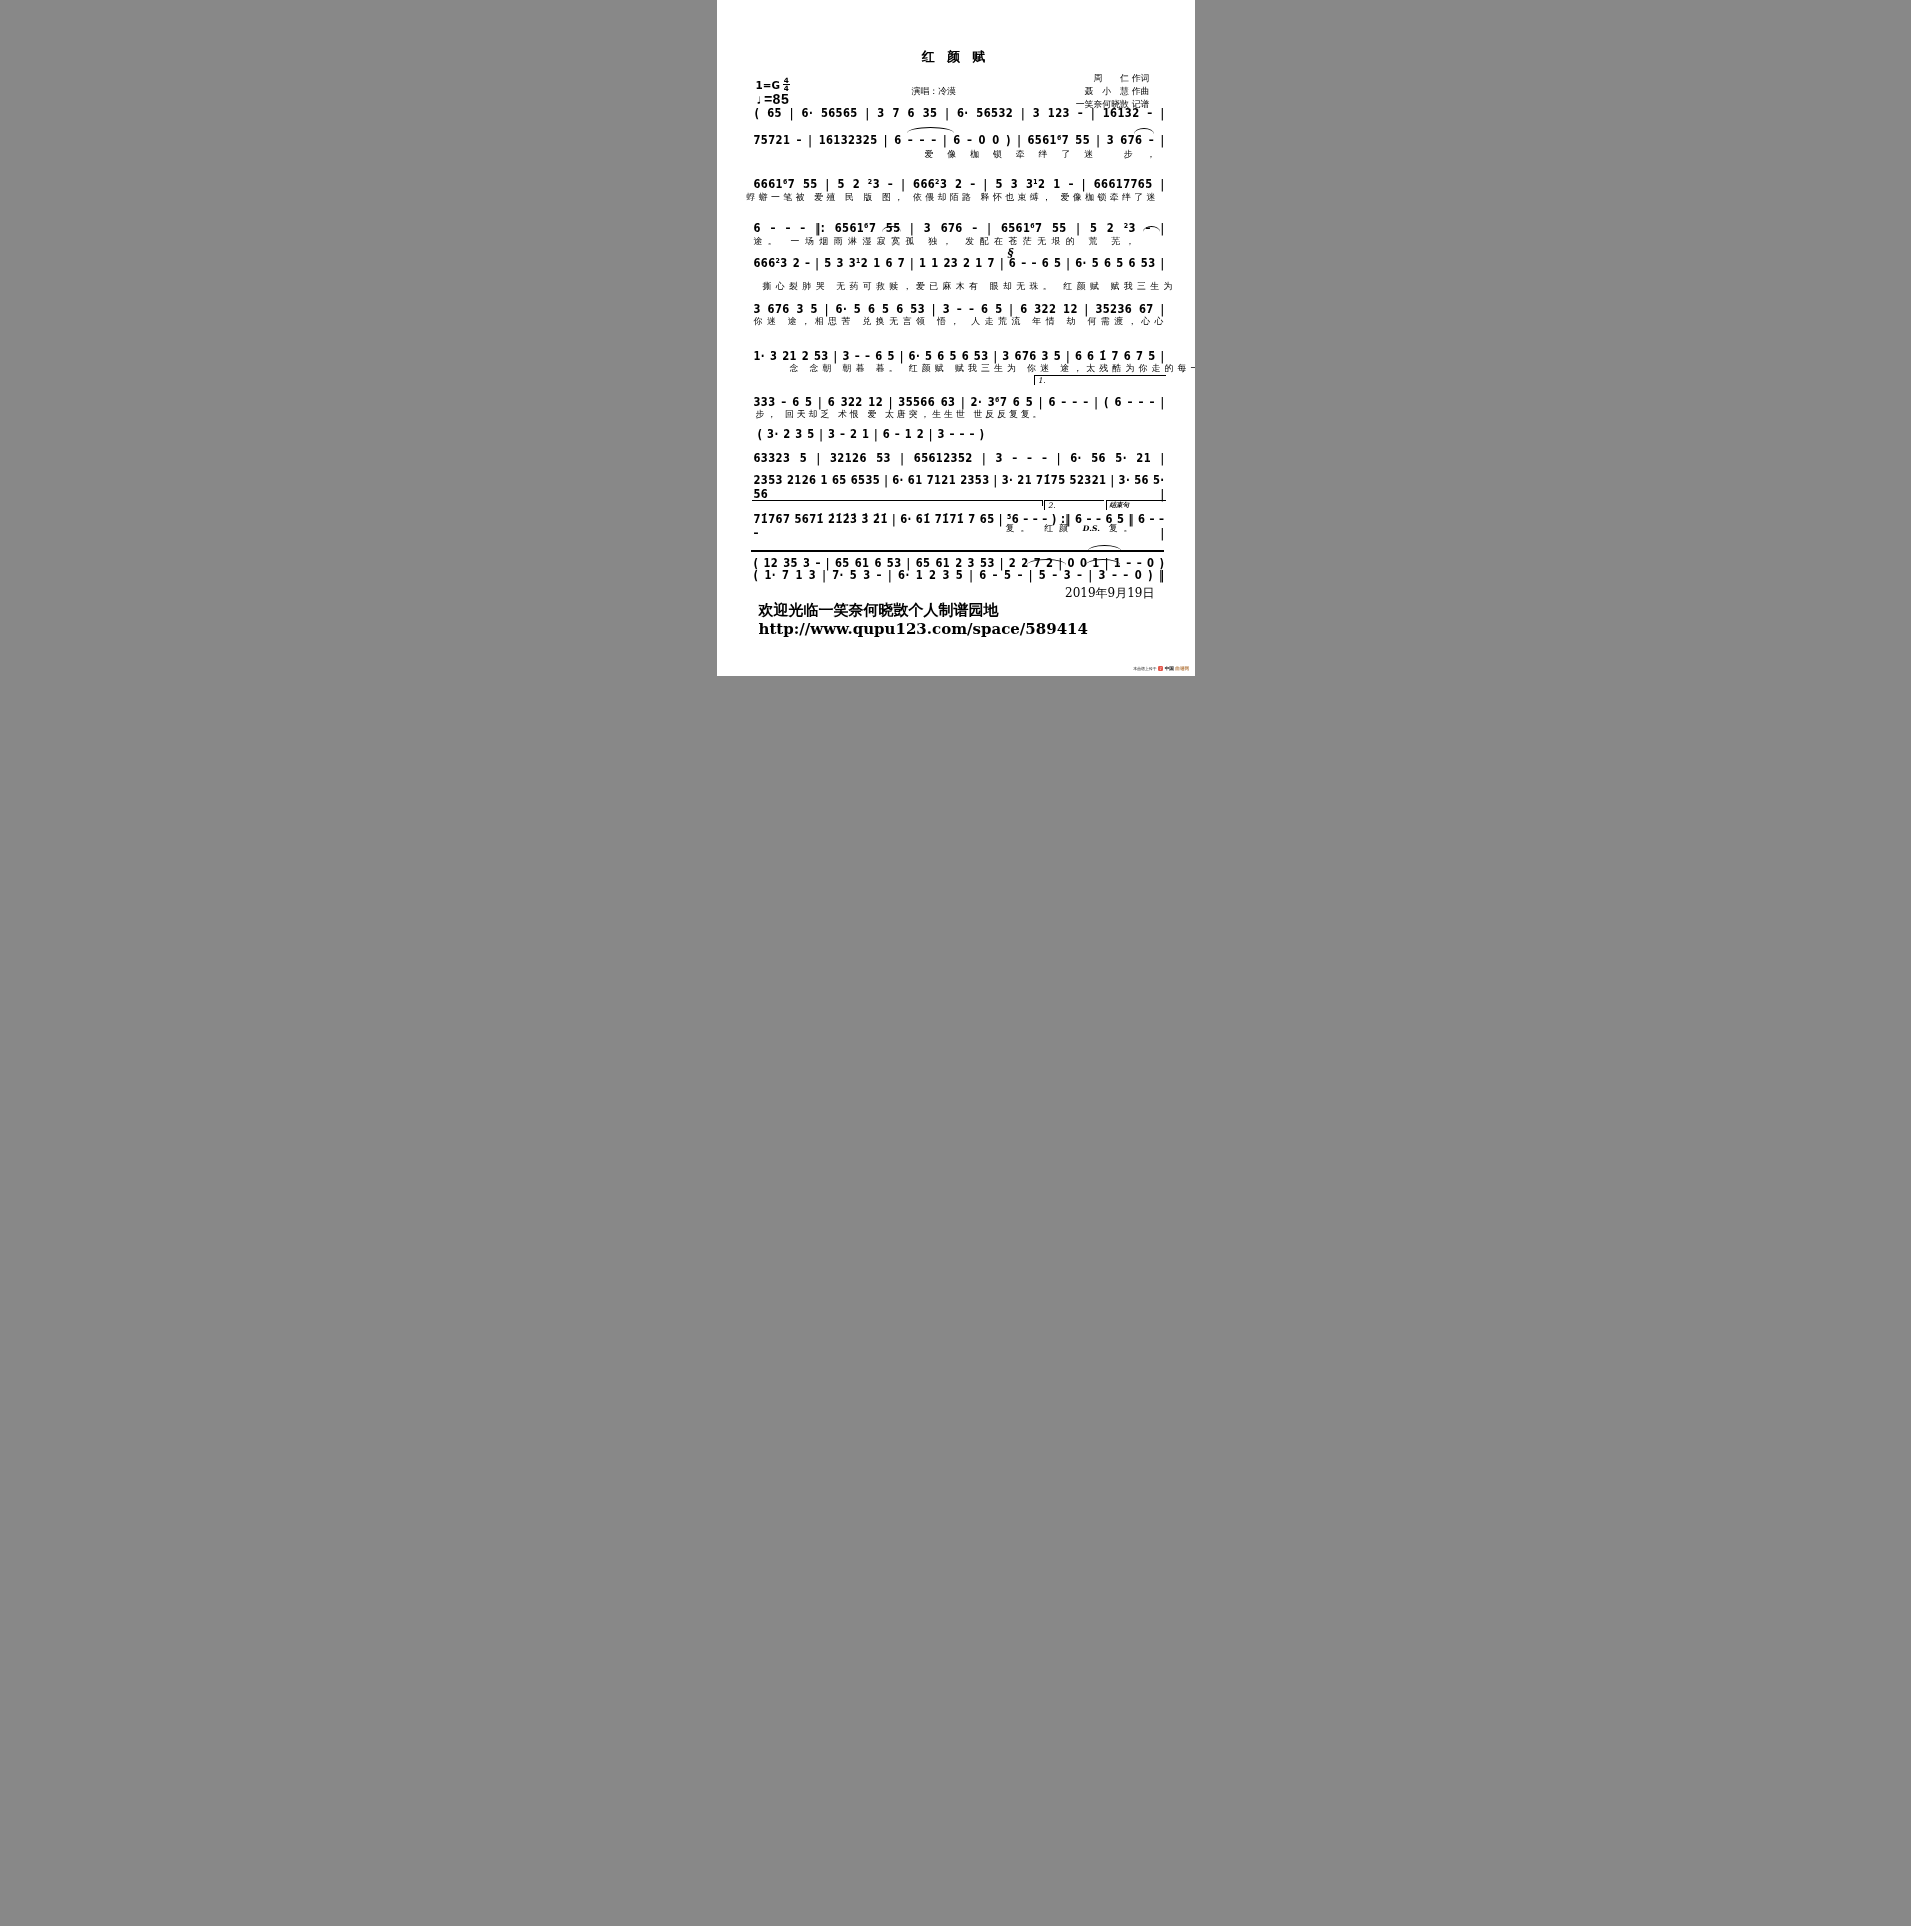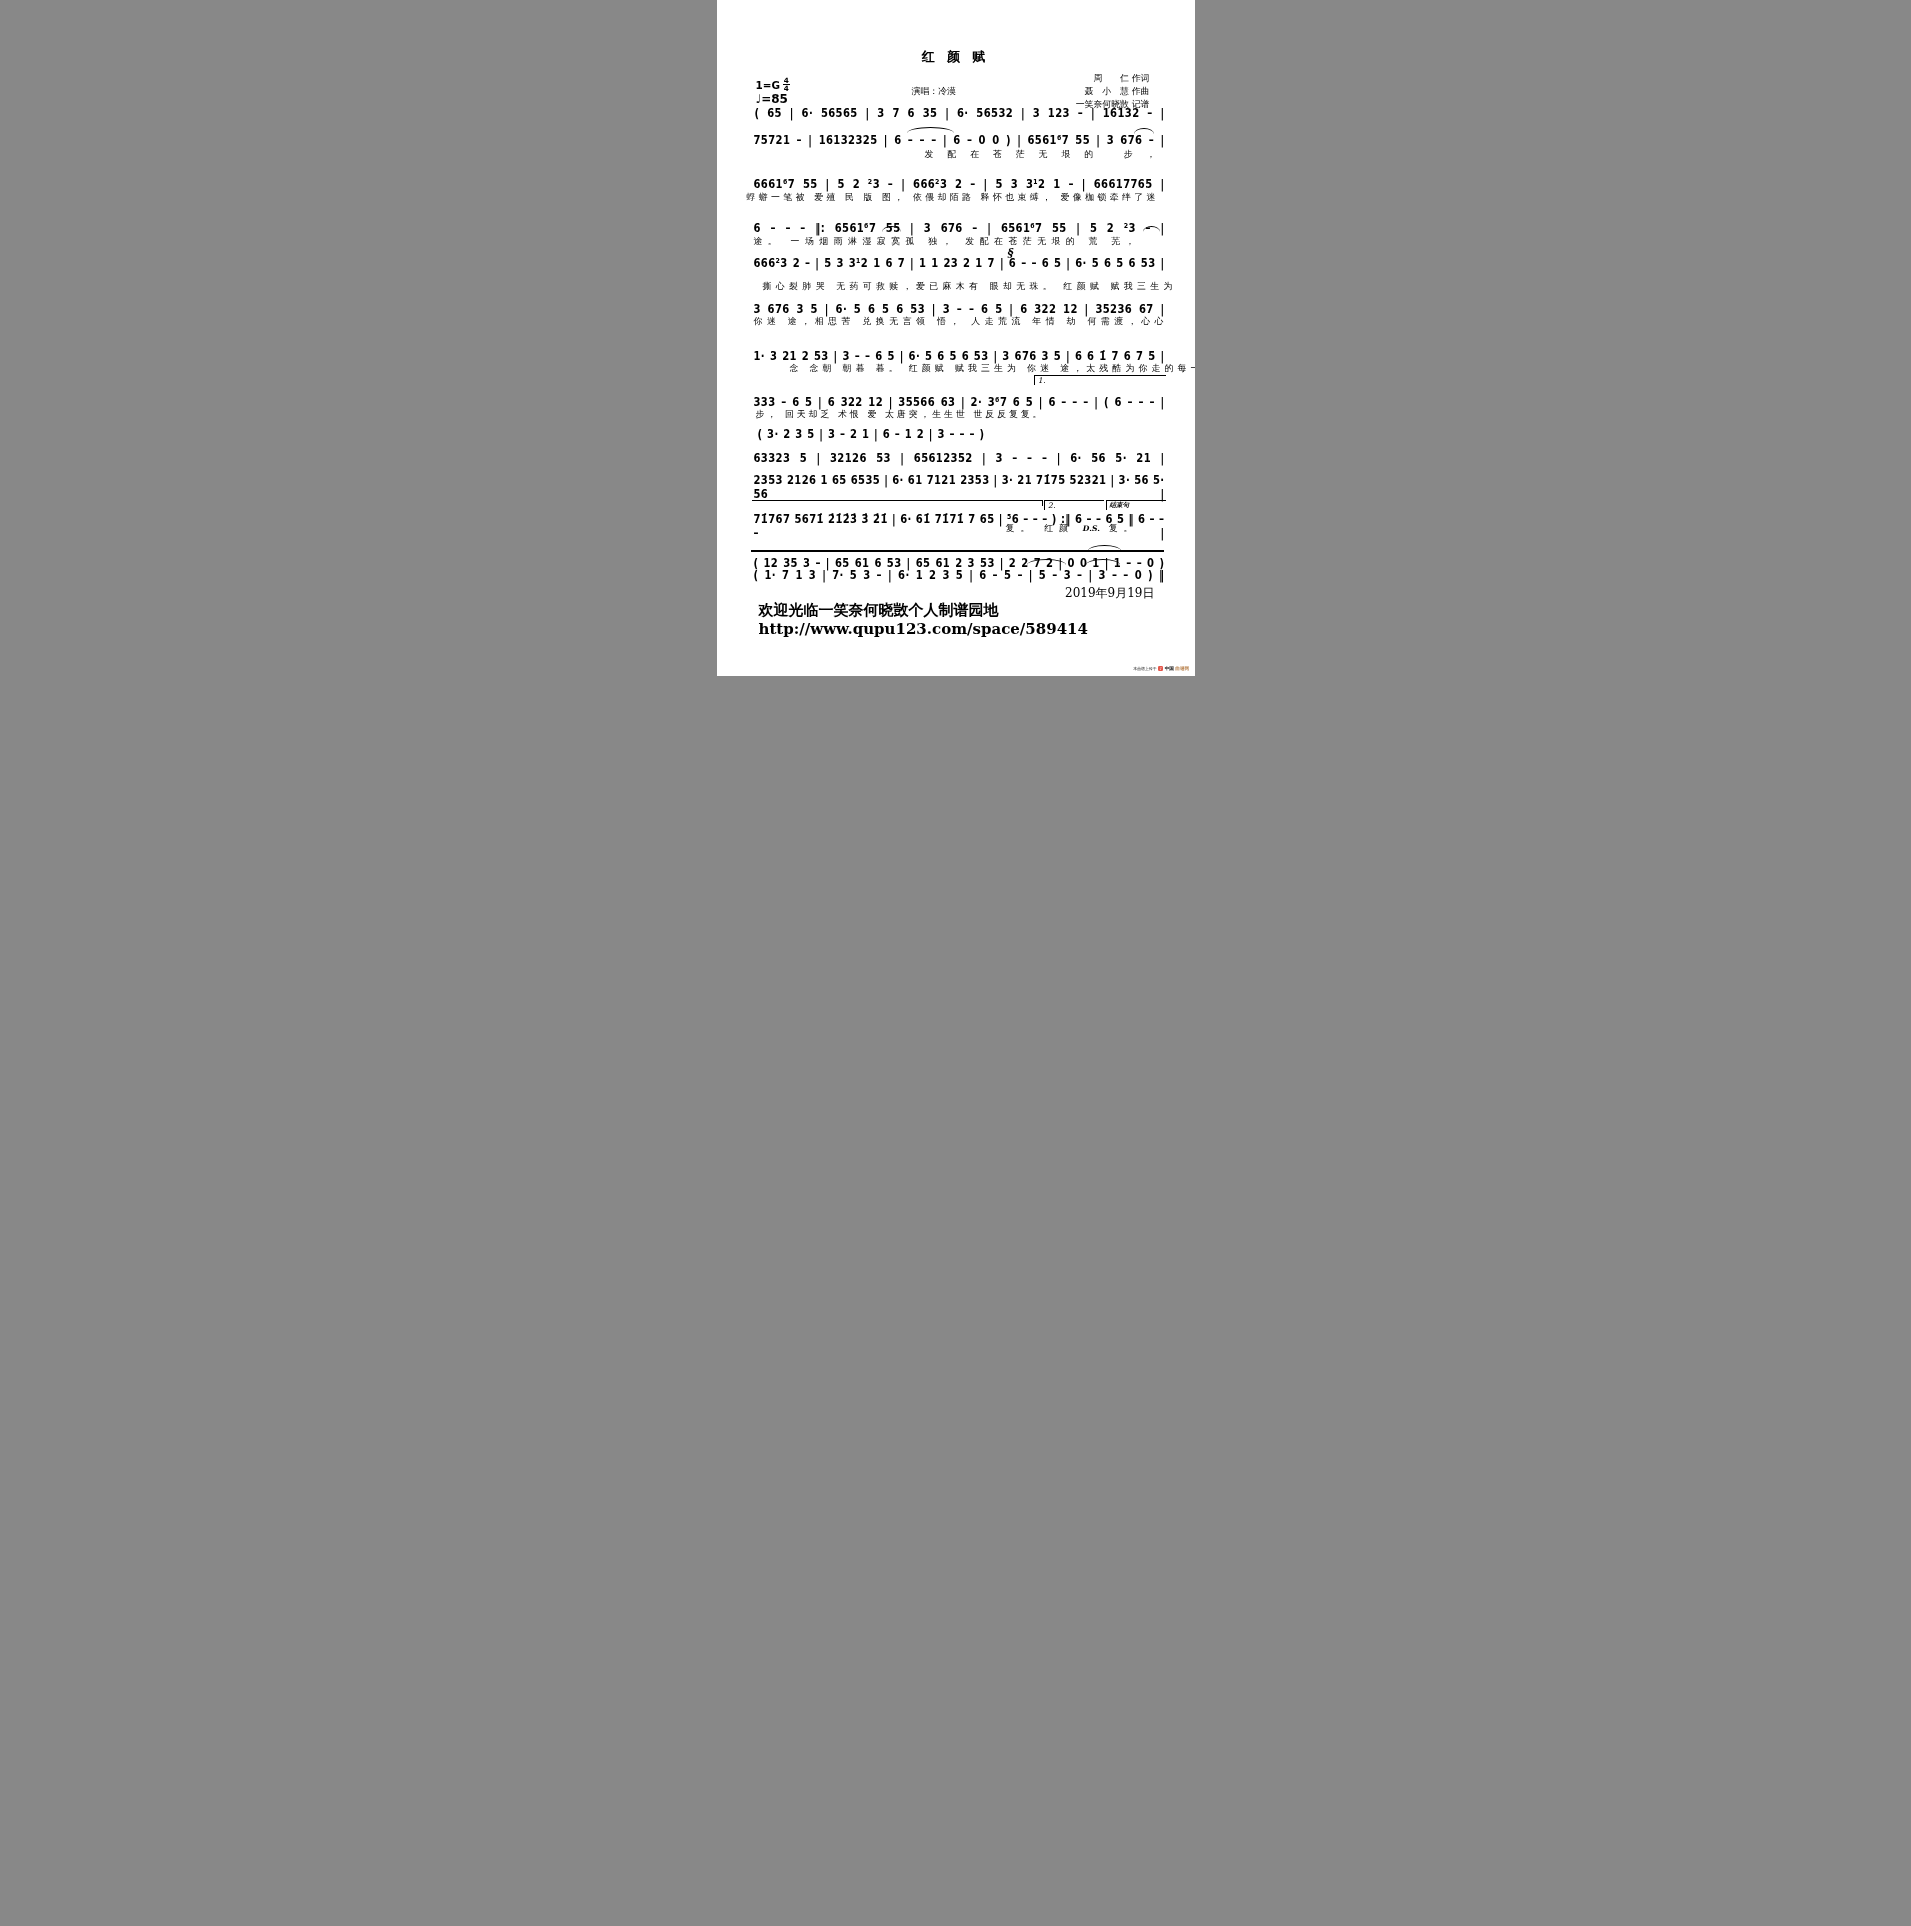--- a/index.html
+++ b/index.html
@@ -7,21 +7,21 @@
         font-family:"DejaVu Sans",sans-serif;color:#000;overflow:hidden;}
   .title{position:absolute;top:48px;left:0;width:100%;text-align:center;
          font-family:"DejaVu Serif",serif;font-weight:bold;font-size:13px;letter-spacing:3.9px;}
   .singer{position:absolute;top:85px;left:195px;font-family:"DejaVu Serif",serif;font-size:8.9px;}
   .credits{position:absolute;top:72px;right:45px;text-align:right;
            font-family:"DejaVu Serif",serif;font-size:8.9px;line-height:13px;}
   .keyrow{position:absolute;top:77px;left:39px;display:flex;align-items:center;gap:2.7px;
           font-weight:bold;font-size:10.4px;}
   .ts{display:inline-flex;flex-direction:column;align-items:center;font-size:7.3px;font-weight:bold;line-height:7px;}
   .ts .num{border-bottom:0.8px solid #000;padding:0 1.2px;}
-  .tempo{position:absolute;top:92px;left:39px;font-weight:bold;font-size:12px;}
+  .tempo{position:absolute;top:92px;left:39px;font-weight:bold;font-size:14px;font-family:Liberation Mono, monospace;}
 
   .n{position:absolute;left:37px;width:411px;font-weight:bold;font-size:10px;letter-spacing:0.4px;
      text-align:justify;text-align-last:justify;transform:scaleY(1.28);transform-origin:center top;
      white-space:normal;}
   .n1{top:105px;left:38px;width:410px;}
   .n2{top:132px;}
   .n3{top:176px;}
   .n4{top:220px;}
   .n5{top:255px;}
   .n6{top:301px;}
@@ -97,21 +97,21 @@
     <span>1=G</span>
     <span class="ts">
       <span class="num">4</span>
       <span>4</span>
     </span>
   </div>
   <div class="tempo">♩=85</div>
 
   <div class="n n1">( 65 | 6· 56565 | 3 7 6 35 | 6· 56532 | 3 123 – | 16132 – |</div>
   <div class="n n2">75721 – | 16132325 | 6 – – – | 6 – 0 0 ) | 6561⁶7 55 | 3 676 – |</div>
-  <div class="ly ly1">发配在苍茫无垠的 步，</div>
+  <div class="ly ly1">爱像枷锁牵绊了迷 步，</div>
   <div class="n n3">6661⁶7 55 | 5 2 ²3 – | 666²3 2 – | 5 3 3¹2 1 – | 66617765 |</div>
   <div class="ly ly2">蜉蝣一笔被 爱殖 民 版 图， 依偎却陌路 释怀也束缚， 爱像枷锁牵绊了迷</div>
   <div class="n n4">6 – – – ‖: 6561⁶7 55 | 3 676 – | 6561⁶7 55 | 5 2 ²3 – |</div>
   <div class="ly ly3">途。 一场烟雨淋湿寂寞孤 独， 发配在苍茫无垠的 荒 芜，</div>
   <div class="segno">§</div>
   <div class="n n5">666²3 2 – | 5 3 3¹2 1 6 7 | 1 1 23 2 1 7 | 6 – – 6 5 | 6· 5 6 5 6 53 |</div>
   <div class="ly ly4">撕心裂肺哭 无药可救赎，爱已麻木有 眼却无珠。 红颜赋 赋我三生为</div>
   <div class="n n6">3 676 3 5 | 6· 5 6 5 6 53 | 3 – – 6 5 | 6 322 12 | 35236 67 |</div>
   <div class="ly ly5">你迷 途，相思苦 兑换无言领 悟， 人走荒流 年情 劫 何需渡，心心</div>
   <div class="n n7">1· 3 21 2 53 | 3 – – 6 5 | 6· 5 6 5 6 53 | 3 676 3 5 | 6 6 1̇ 7 6 7 5 |</div>

